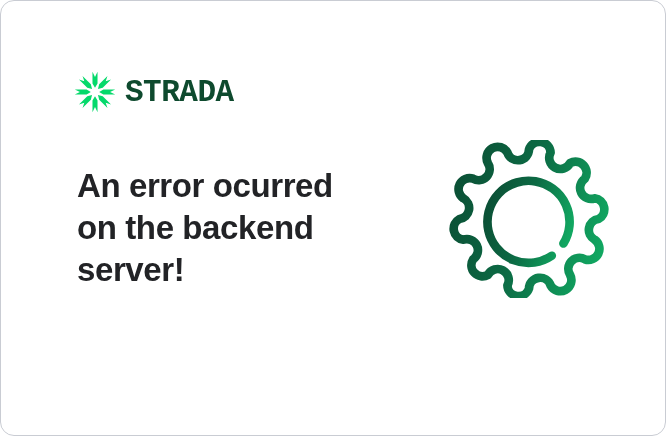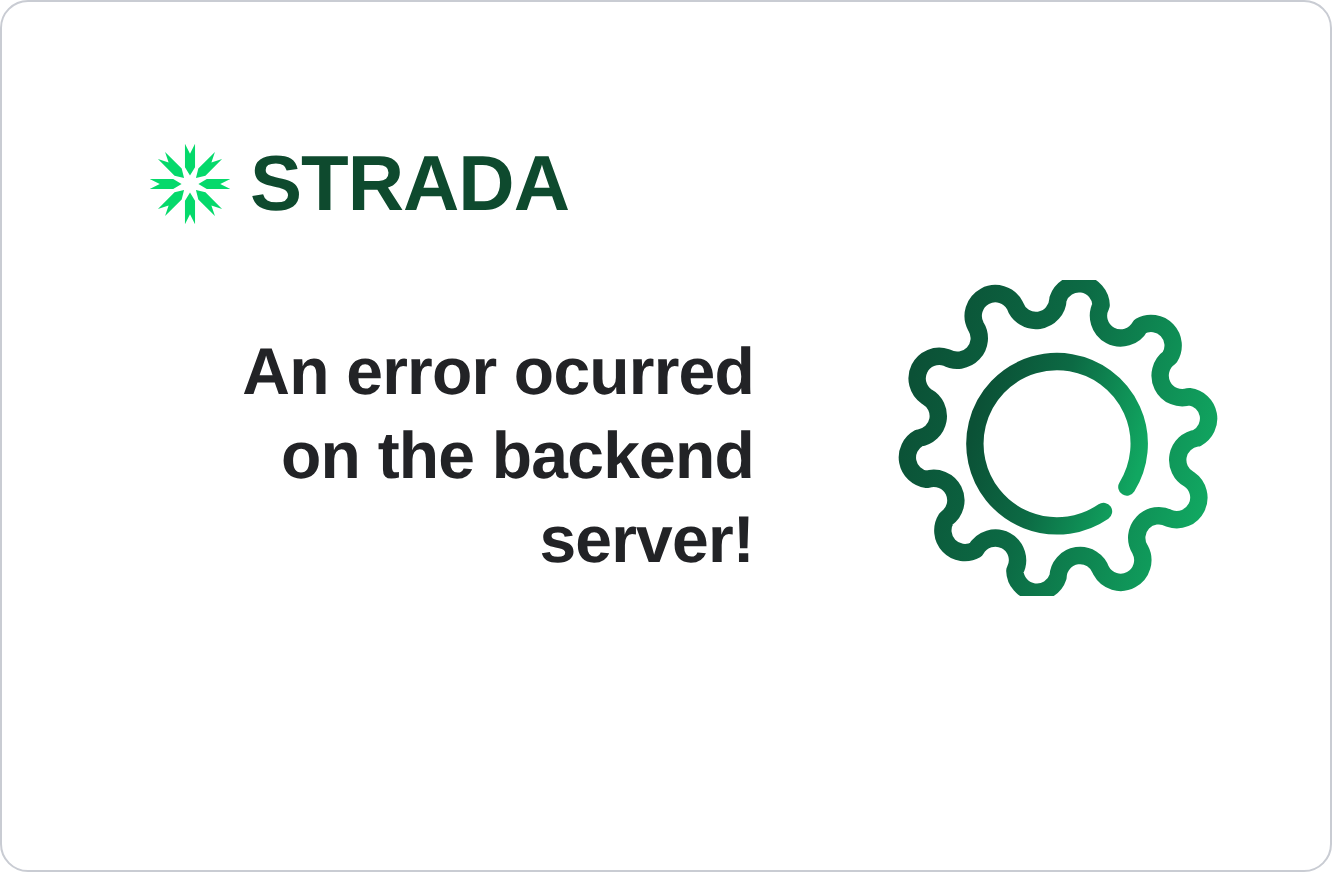--- a/index.html
+++ b/index.html
@@ -34,42 +34,41 @@
     align-items: center;
     gap: 9px;
   }
   .brand-mark {
     width: 42px;
     height: 42px;
     display: block;
     flex: 0 0 auto;
   }
   .brand-word {
-    font-family: Liberation Sans, sans-serif;
-    font-size: 39px;
+    font-family: Liberation Mono, monospace;
+    font-size: 31px;
     line-height: 1;
     font-weight: bold;
     letter-spacing: -0.5px;
     color: #0e4a2e;
     white-space: nowrap;
   }
 
   
   .message {
     position: absolute;
     left: 76px;
     top: 164px;
     width: 300px;
     font-family: "Liberation Sans", sans-serif;
     font-size: 33px;
     line-height: 42px;
     font-weight: bold;
     letter-spacing: -0.4px;
     color: #222326;
-    text-align: right;
   }
 
   
   .gear-wrap {
     position: absolute;
     left: 446px;
     top: 139px;
     width: 164px;
     height: 158px;
   }

